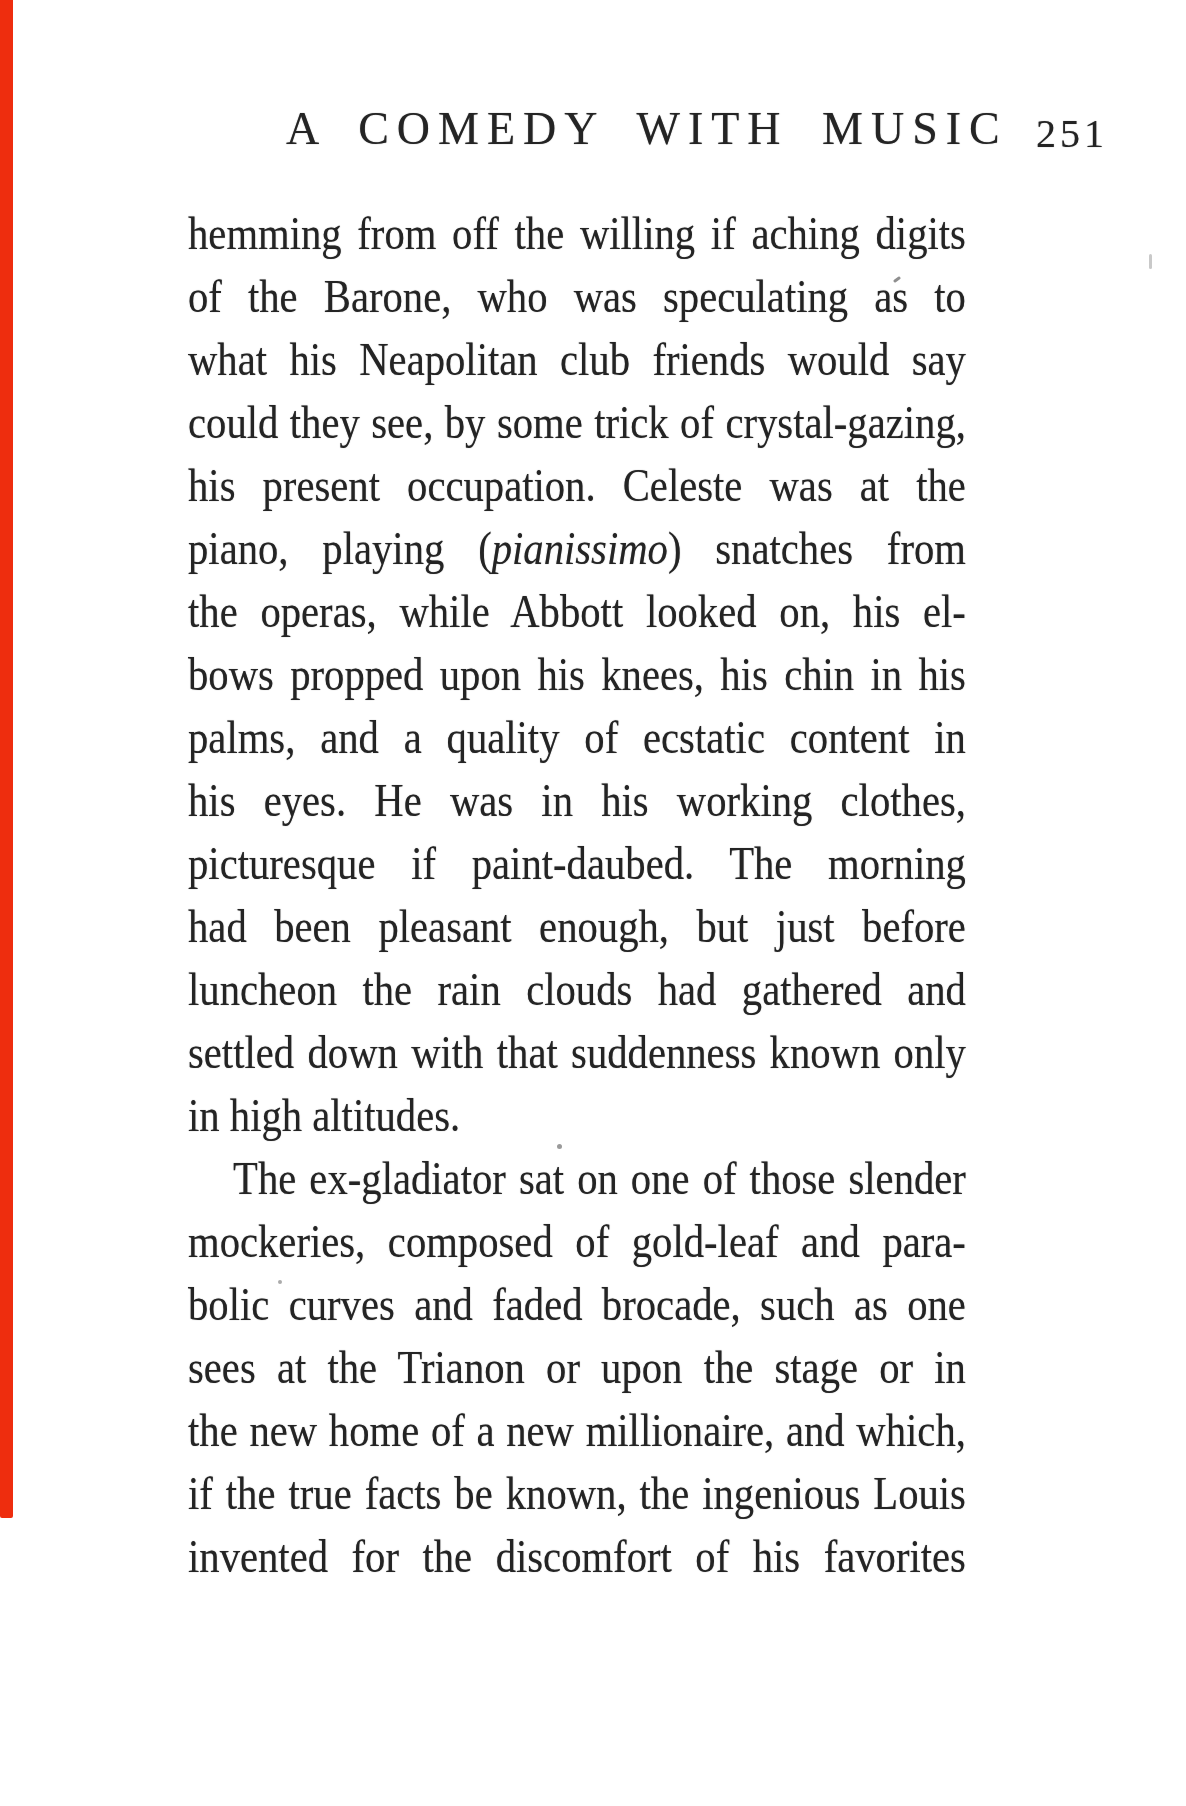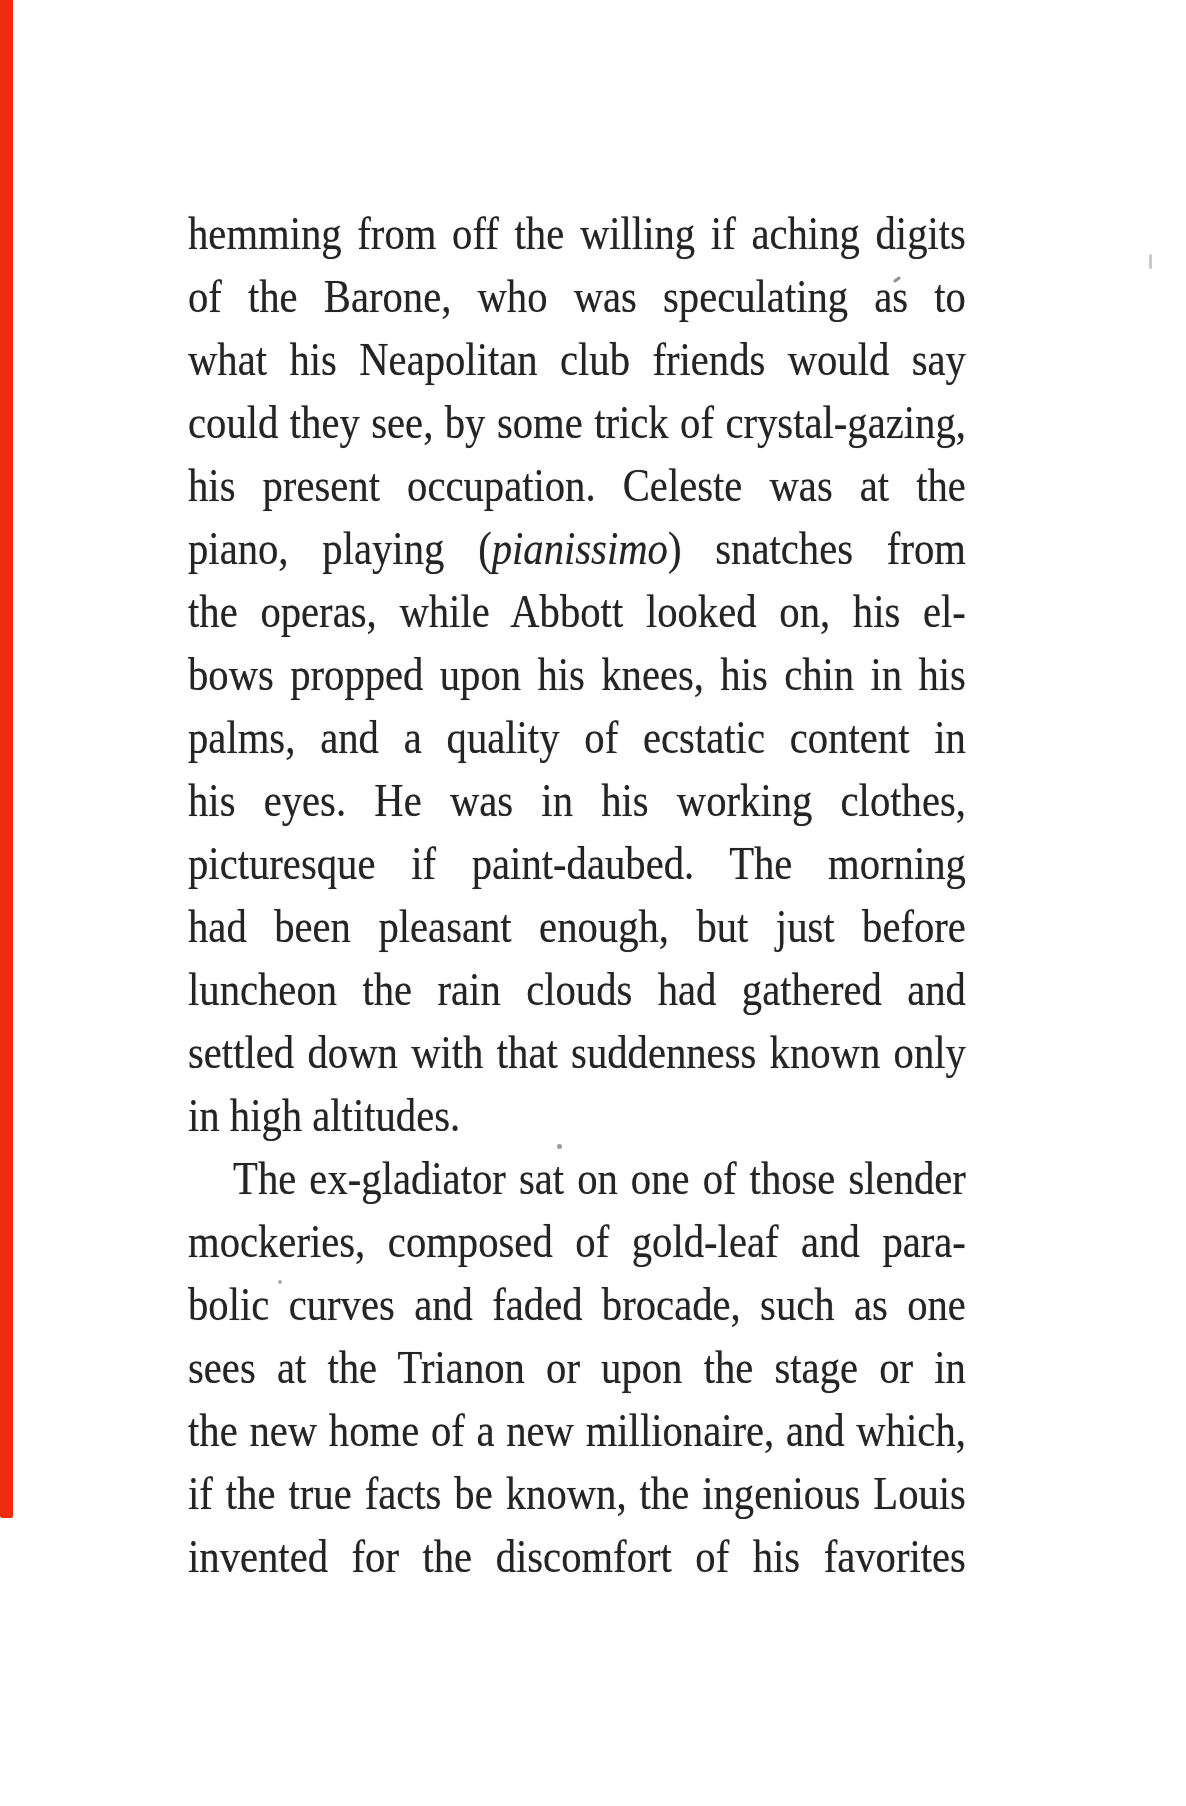--- a/index.html
+++ b/index.html
@@ -53,20 +53,24 @@
   .speck-tick { left:1149px; top:254px; width:3px; height:15px; background:#c9c9c9; border-radius:2px; }
   .speck-dot1 { left:557px; top:1144px; width:5px; height:5px; background:#9a9a9a; border-radius:50%; }
   .speck-dot2 { left:278px; top:1280px; width:4px; height:4px; background:#ababab; border-radius:50%; }
 </style>
 </head>
 <body>
 
 <div class="page" style="background: rgb(255, 255, 255); color: rgb(36, 36, 36);">
   <div class="edge-stripe" style="background: rgb(238, 45, 14);"></div>
 
+  <div class="running-header">
+    <div class="header-title">A COMEDY WITH MUSIC</div>
+    <div class="folio">251</div>
+  </div>
 
   <div class="body-text" id="body-text">
       <div class="line">hemming from off the willing if aching digits</div>
       <div class="line">of the Barone, who was speculating as to</div>
       <div class="line">what his Neapolitan club friends would say</div>
       <div class="line">could they see, by some trick of crystal-gazing,</div>
       <div class="line">his present occupation.  Celeste was at the</div>
       <div class="line"><span>piano, playing (</span><i>pianissimo</i><span>) snatches from</span></div>
       <div class="line">the operas, while Abbott looked on, his el-</div>
       <div class="line">bows propped upon his knees, his chin in his</div>

